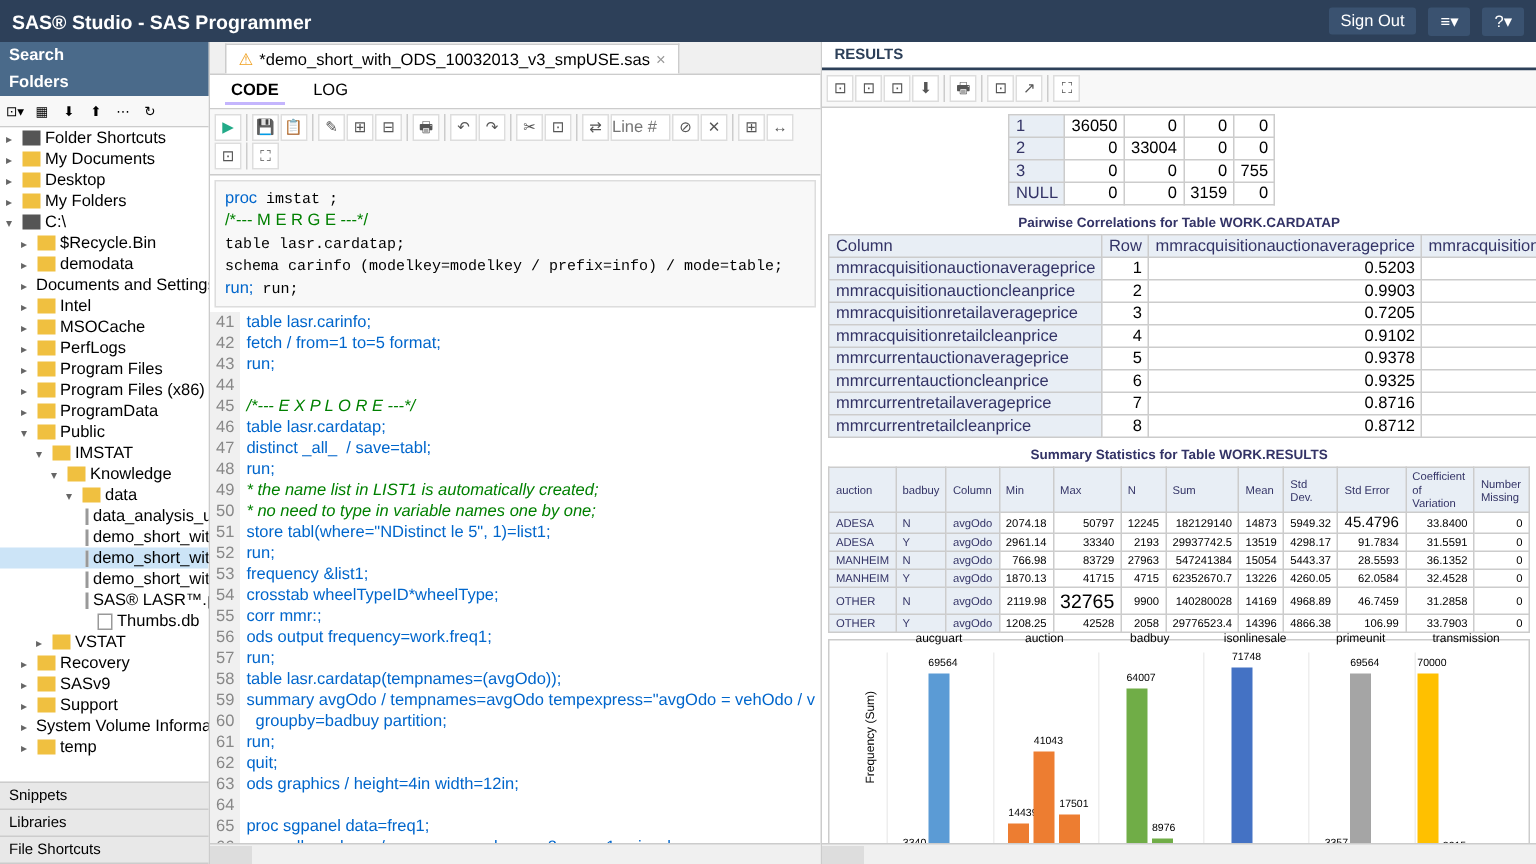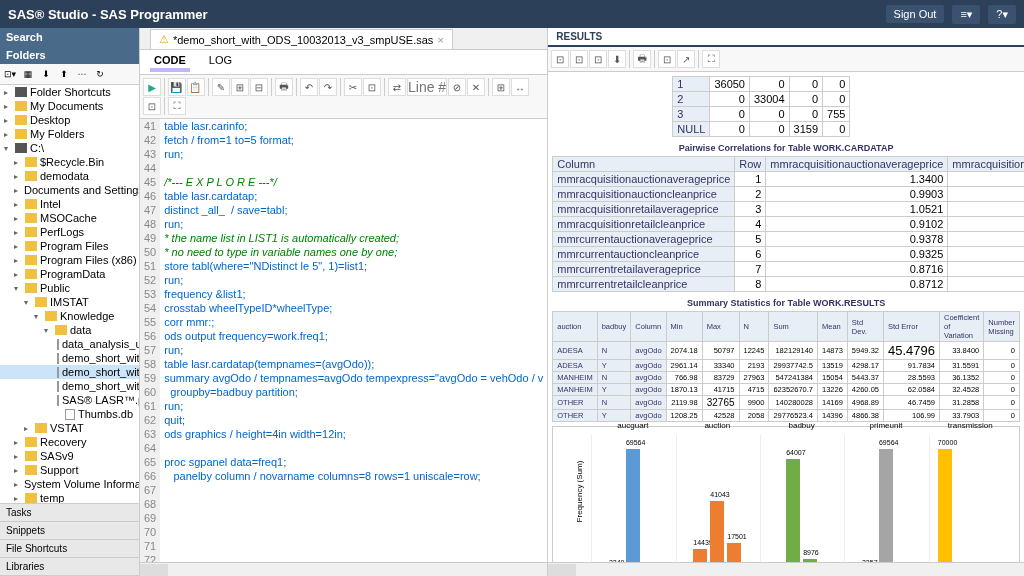--- a/index.html
+++ b/index.html
@@ -22,21 +22,21 @@
 .tree-arrow{width:8px;font-size:8px;color:#666}
 .bottom-tabs{border-top:1px solid #ccc}
 .bottom-tab{padding:3px 6px;border-bottom:1px solid #ccc;background:#e8e8e8;font-size:10px;cursor:pointer}
 .center{flex:1;display:flex;flex-direction:column;border-right:1px solid #ccc}
 .tab-bar{height:22px;display:flex;align-items:end;background:#f0f0f0;border-bottom:1px solid #ccc;padding-left:10px}
 .tab{background:#fff;border:1px solid #ccc;border-bottom:none;padding:3px 8px;font-size:10px;display:flex;align-items:center;gap:4px}
 .tab .warn{color:#f0a020;font-size:11px}
 .tab .close{color:#999;cursor:pointer}
 .subtabs{display:flex;padding:2px 10px;gap:15px;font-size:10px;border-bottom:1px solid #ccc}
 .subtab{padding:2px 4px}
-.subtab.active{border-bottom:4px solid #c4b5fd;font-weight:bold}
+.subtab.active{border-bottom:2px solid #c4b5fd;font-weight:bold}
 .editor-toolbar{display:flex;gap:1px;padding:3px;border-bottom:1px solid #ccc;background:#f8f8f8;flex-wrap:wrap}
 .et-icon{width:18px;height:18px;border:1px solid #ddd;background:#fff;display:flex;align-items:center;justify-content:center;font-size:10px;cursor:pointer;color:#555}
 .et-sep{width:1px;background:#ccc;margin:0 2px}
 .code-header{background:#f8f8f8;border:1px solid #ddd;margin:3px;padding:4px 6px;font-size:10px;font-family:'Courier New',monospace;line-height:1.3}
 .code-header .kw{color:#0066cc}
 .code-header .cm{color:#008000}
 .editor{flex:1;overflow:auto;font-family:'Courier New',monospace;font-size:10.5px;line-height:14px;display:flex}
 .gutter{background:#f0f0f0;color:#888;text-align:right;padding:0 4px;user-select:none}
 .code{flex:1;padding:0 4px;white-space:pre}
 .code .kw{color:#0066cc}
@@ -233,24 +233,23 @@
           <span class="tree-icon "></span>
           <span>System Volume Information</span>
         </div>
         <div class="tree-item" style="padding-left: 14px;">
           <span class="tree-arrow">▸</span>
           <span class="tree-icon "></span>
           <span>temp</span>
         </div>
       </div>
     <div class="bottom-tabs" id="btabs">
-        <div class="bottom-tab">Tasks</div>
         <div class="bottom-tab">Snippets</div>
+        <div class="bottom-tab">Libraries</div>
         <div class="bottom-tab">File Shortcuts</div>
-        <div class="bottom-tab">Libraries</div>
       </div>
   </div>
 
   <div class="center">
     <div class="tab-bar">
       <div class="tab">
         <span class="warn">⚠</span>
         <span>*demo_short_with_ODS_10032013_v3_smpUSE.sas</span>
         <span class="close">×</span>
       </div>
@@ -271,30 +270,31 @@
       <span class="et-sep"></span>
       <span class="et-icon">🖶</span>
       <span class="et-sep"></span>
       <span class="et-icon">↶</span>
       <span class="et-icon">↷</span>
       <span class="et-sep"></span>
       <span class="et-icon">✂</span>
       <span class="et-icon">⊡</span>
       <span class="et-sep"></span>
       <span class="et-icon">⇄</span>
-      <input class="et-icon" style="width: 40px; font-size: 14px;" placeholder="Line #">
+      <input class="et-icon" style="width: 40px; font-size: 11px;" placeholder="Line #">
       <span class="et-icon">⊘</span>
       <span class="et-icon">✕</span>
       <span class="et-sep"></span>
       <span class="et-icon">⊞</span>
       <span class="et-icon">↔</span>
       <span class="et-icon">⊡</span>
       <span class="et-sep"></span>
       <span class="et-icon">⛶</span>
     </div>
+    <div class="code-header" id="codeheader"><span class="kw">proc</span> imstat ;<br><span class="cm">   /*--- M E R G E ---*/</span><br><span class="kw"></span>   table lasr.cardatap;<br><span class="kw"></span>   schema carinfo (modelkey=modelkey / prefix=info) / mode=table;<br><span class="kw">run;</span> run;</div>
     <div class="editor">
       <div class="gutter" id="gutter">41<br>42<br>43<br>44<br>45<br>46<br>47<br>48<br>49<br>50<br>51<br>52<br>53<br>54<br>55<br>56<br>57<br>58<br>59<br>60<br>61<br>62<br>63<br>64<br>65<br>66<br>67<br>68<br>69<br>70<br>71<br>72<br>73<br>74<br>75<br>76<br>77<br>78<br>79<br>80<br>81<br>82<br>83<br>84<br></div>
       <div class="code" id="code"><span class="kw">table lasr.carinfo;</span>
 <span class="kw">fetch / from=1 to=5 format;</span>
 <span class="kw">run;</span>
 <span class=""></span>
 <span class="cm">/*--- E X P L O R E ---*/</span>
 <span class="kw">table lasr.cardatap;</span>
 <span class="kw">distinct _all_  / save=tabl;</span>
 <span class="kw">run;</span>
@@ -392,33 +392,33 @@
           <tbody>
             <tr>
               <th>Column</th>
               <th>Row</th>
               <th>mmracquisitionauctionaverageprice</th>
               <th>mmracquisitionauctioncleanprice</th>
             </tr>
             <tr>
               <td class="rowh">mmracquisitionauctionaverageprice</td>
               <td class="">1</td>
-              <td class="">1.3400</td>
+              <td class="">0.5203</td>
               <td class="">0.9903</td>
             </tr>
             <tr>
               <td class="rowh">mmracquisitionauctioncleanprice</td>
               <td class="">2</td>
               <td class="">0.9903</td>
               <td class="">1.0000</td>
             </tr>
             <tr>
               <td class="rowh">mmracquisitionretailaverageprice</td>
               <td class="">3</td>
-              <td class="">1.0521</td>
+              <td class="">0.7205</td>
               <td class="">0.9027</td>
             </tr>
             <tr>
               <td class="rowh">mmracquisitionretailcleanprice</td>
               <td class="">4</td>
               <td class="">0.9102</td>
               <td class="">0.9162</td>
             </tr>
             <tr>
               <td class="rowh">mmrcurrentauctionaverageprice</td>
@@ -466,21 +466,21 @@
             <tr>
               <td class="rowh" style="font-size:7.5px">ADESA</td>
               <td class="rowh" style="font-size:7.5px">N</td>
               <td class="rowh" style="font-size:7.5px">avgOdo</td>
               <td class="" style="font-size:7.5px">2074.18</td>
               <td class="" style="font-size:7.5px">50797</td>
               <td class="" style="font-size:7.5px">12245</td>
               <td class="" style="font-size:7.5px">182129140</td>
               <td class="" style="font-size:7.5px">14873</td>
               <td class="" style="font-size:7.5px">5949.32</td>
-              <td class="" style="font-size:13px">45.4796</td>
+              <td class="" style="font-size:10px">45.4796</td>
               <td class="" style="font-size:7.5px">33.8400</td>
               <td class="" style="font-size:7.5px">0</td>
             </tr>
             <tr>
               <td class="rowh" style="font-size:7.5px">ADESA</td>
               <td class="rowh" style="font-size:7.5px">Y</td>
               <td class="rowh" style="font-size:7.5px">avgOdo</td>
               <td class="" style="font-size:7.5px">2961.14</td>
               <td class="" style="font-size:7.5px">33340</td>
               <td class="" style="font-size:7.5px">2193</td>
@@ -517,21 +517,21 @@
               <td class="" style="font-size:7.5px">4260.05</td>
               <td class="" style="font-size:7.5px">62.0584</td>
               <td class="" style="font-size:7.5px">32.4528</td>
               <td class="" style="font-size:7.5px">0</td>
             </tr>
             <tr>
               <td class="rowh" style="font-size:7.5px">OTHER</td>
               <td class="rowh" style="font-size:7.5px">N</td>
               <td class="rowh" style="font-size:7.5px">avgOdo</td>
               <td class="" style="font-size:7.5px">2119.98</td>
-              <td class="" style="font-size:10px">32765</td>
+              <td class="" style="font-size:13px">32765</td>
               <td class="" style="font-size:7.5px">9900</td>
               <td class="" style="font-size:7.5px">140280028</td>
               <td class="" style="font-size:7.5px">14169</td>
               <td class="" style="font-size:7.5px">4968.89</td>
               <td class="" style="font-size:7.5px">46.7459</td>
               <td class="" style="font-size:7.5px">31.2858</td>
               <td class="" style="font-size:7.5px">0</td>
             </tr>
             <tr>
               <td class="rowh" style="font-size:7.5px">OTHER</td>
@@ -579,20 +579,29 @@
             <div class="chart-panel">
               <div class="chart-panel-label">badbuy</div>
               <div class="bar" style="height:115.56819444444444px;background:#70ad47">
                 <div class="bar-label">64007</div>
               </div>
               <div class="bar" style="height:16.206666666666667px;background:#70ad47">
                 <div class="bar-label">8976</div>
               </div>
             </div>
             <div class="chart-panel">
+              <div class="chart-panel-label">isonlinesale</div>
+              <div class="bar" style="height:129.54500000000002px;background:#4472c4">
+                <div class="bar-label">71748</div>
+              </div>
+              <div class="bar" style="height:2.229861111111111px;background:#4472c4">
+                <div class="bar-label">1235</div>
+              </div>
+            </div>
+            <div class="chart-panel">
               <div class="chart-panel-label">primeunit</div>
               <div class="bar" style="height:6.06125px;background:#a5a5a5">
                 <div class="bar-label">3357</div>
               </div>
               <div class="bar" style="height:125.60166666666666px;background:#a5a5a5">
                 <div class="bar-label">69564</div>
               </div>
               <div class="bar" style="height:0.11194444444444444px;background:#a5a5a5">
                 <div class="bar-label">62</div>
               </div>

